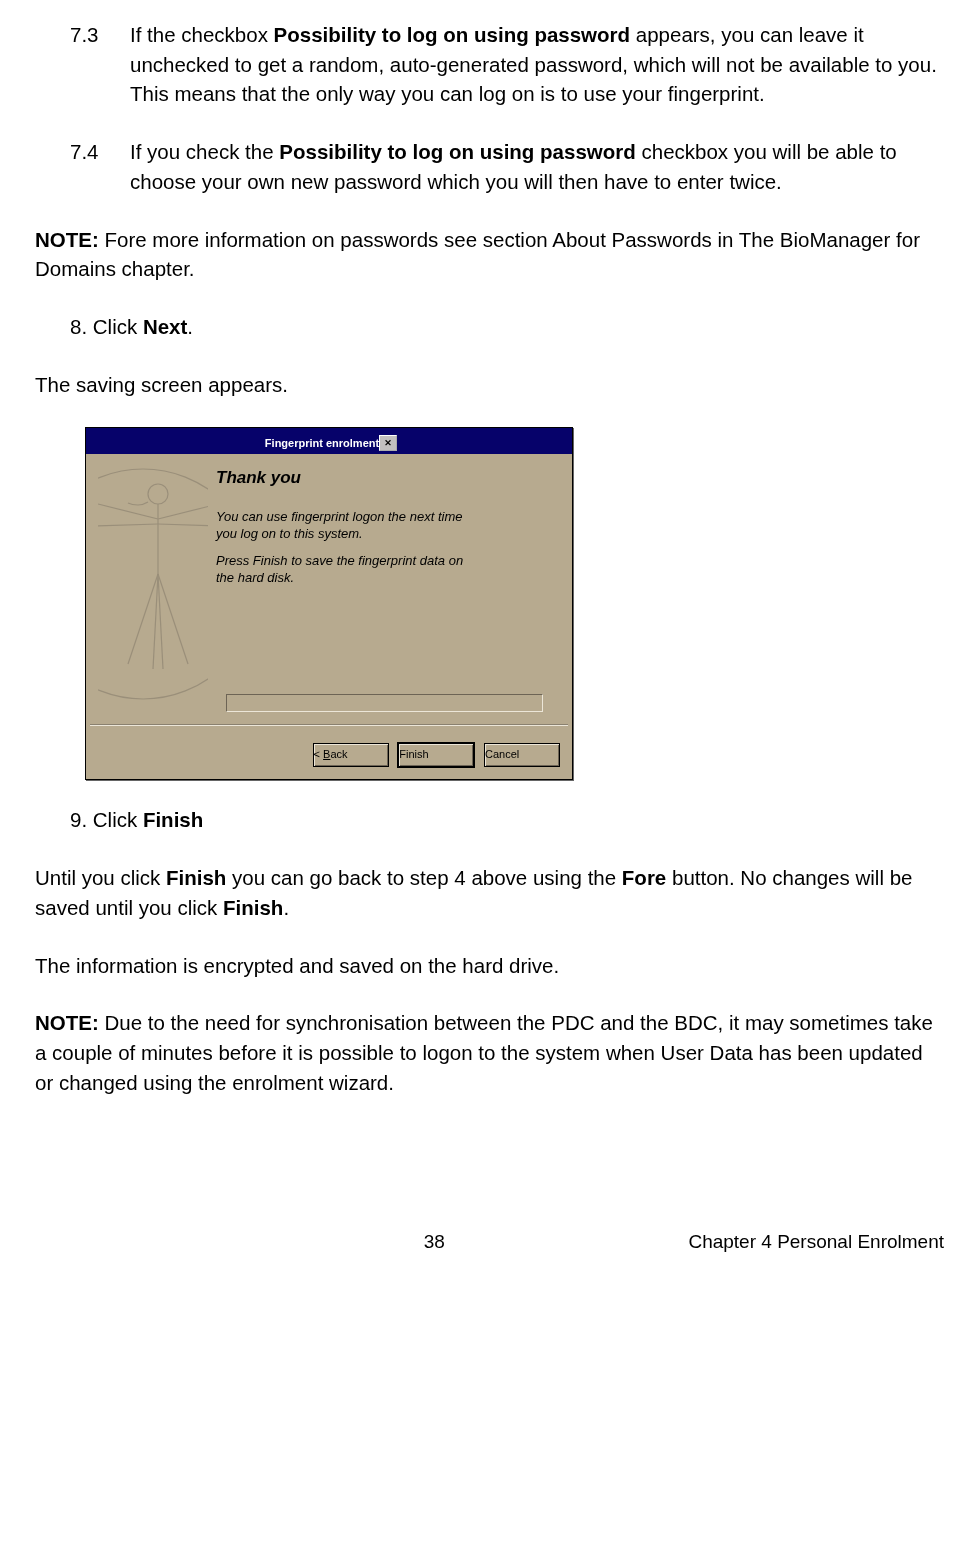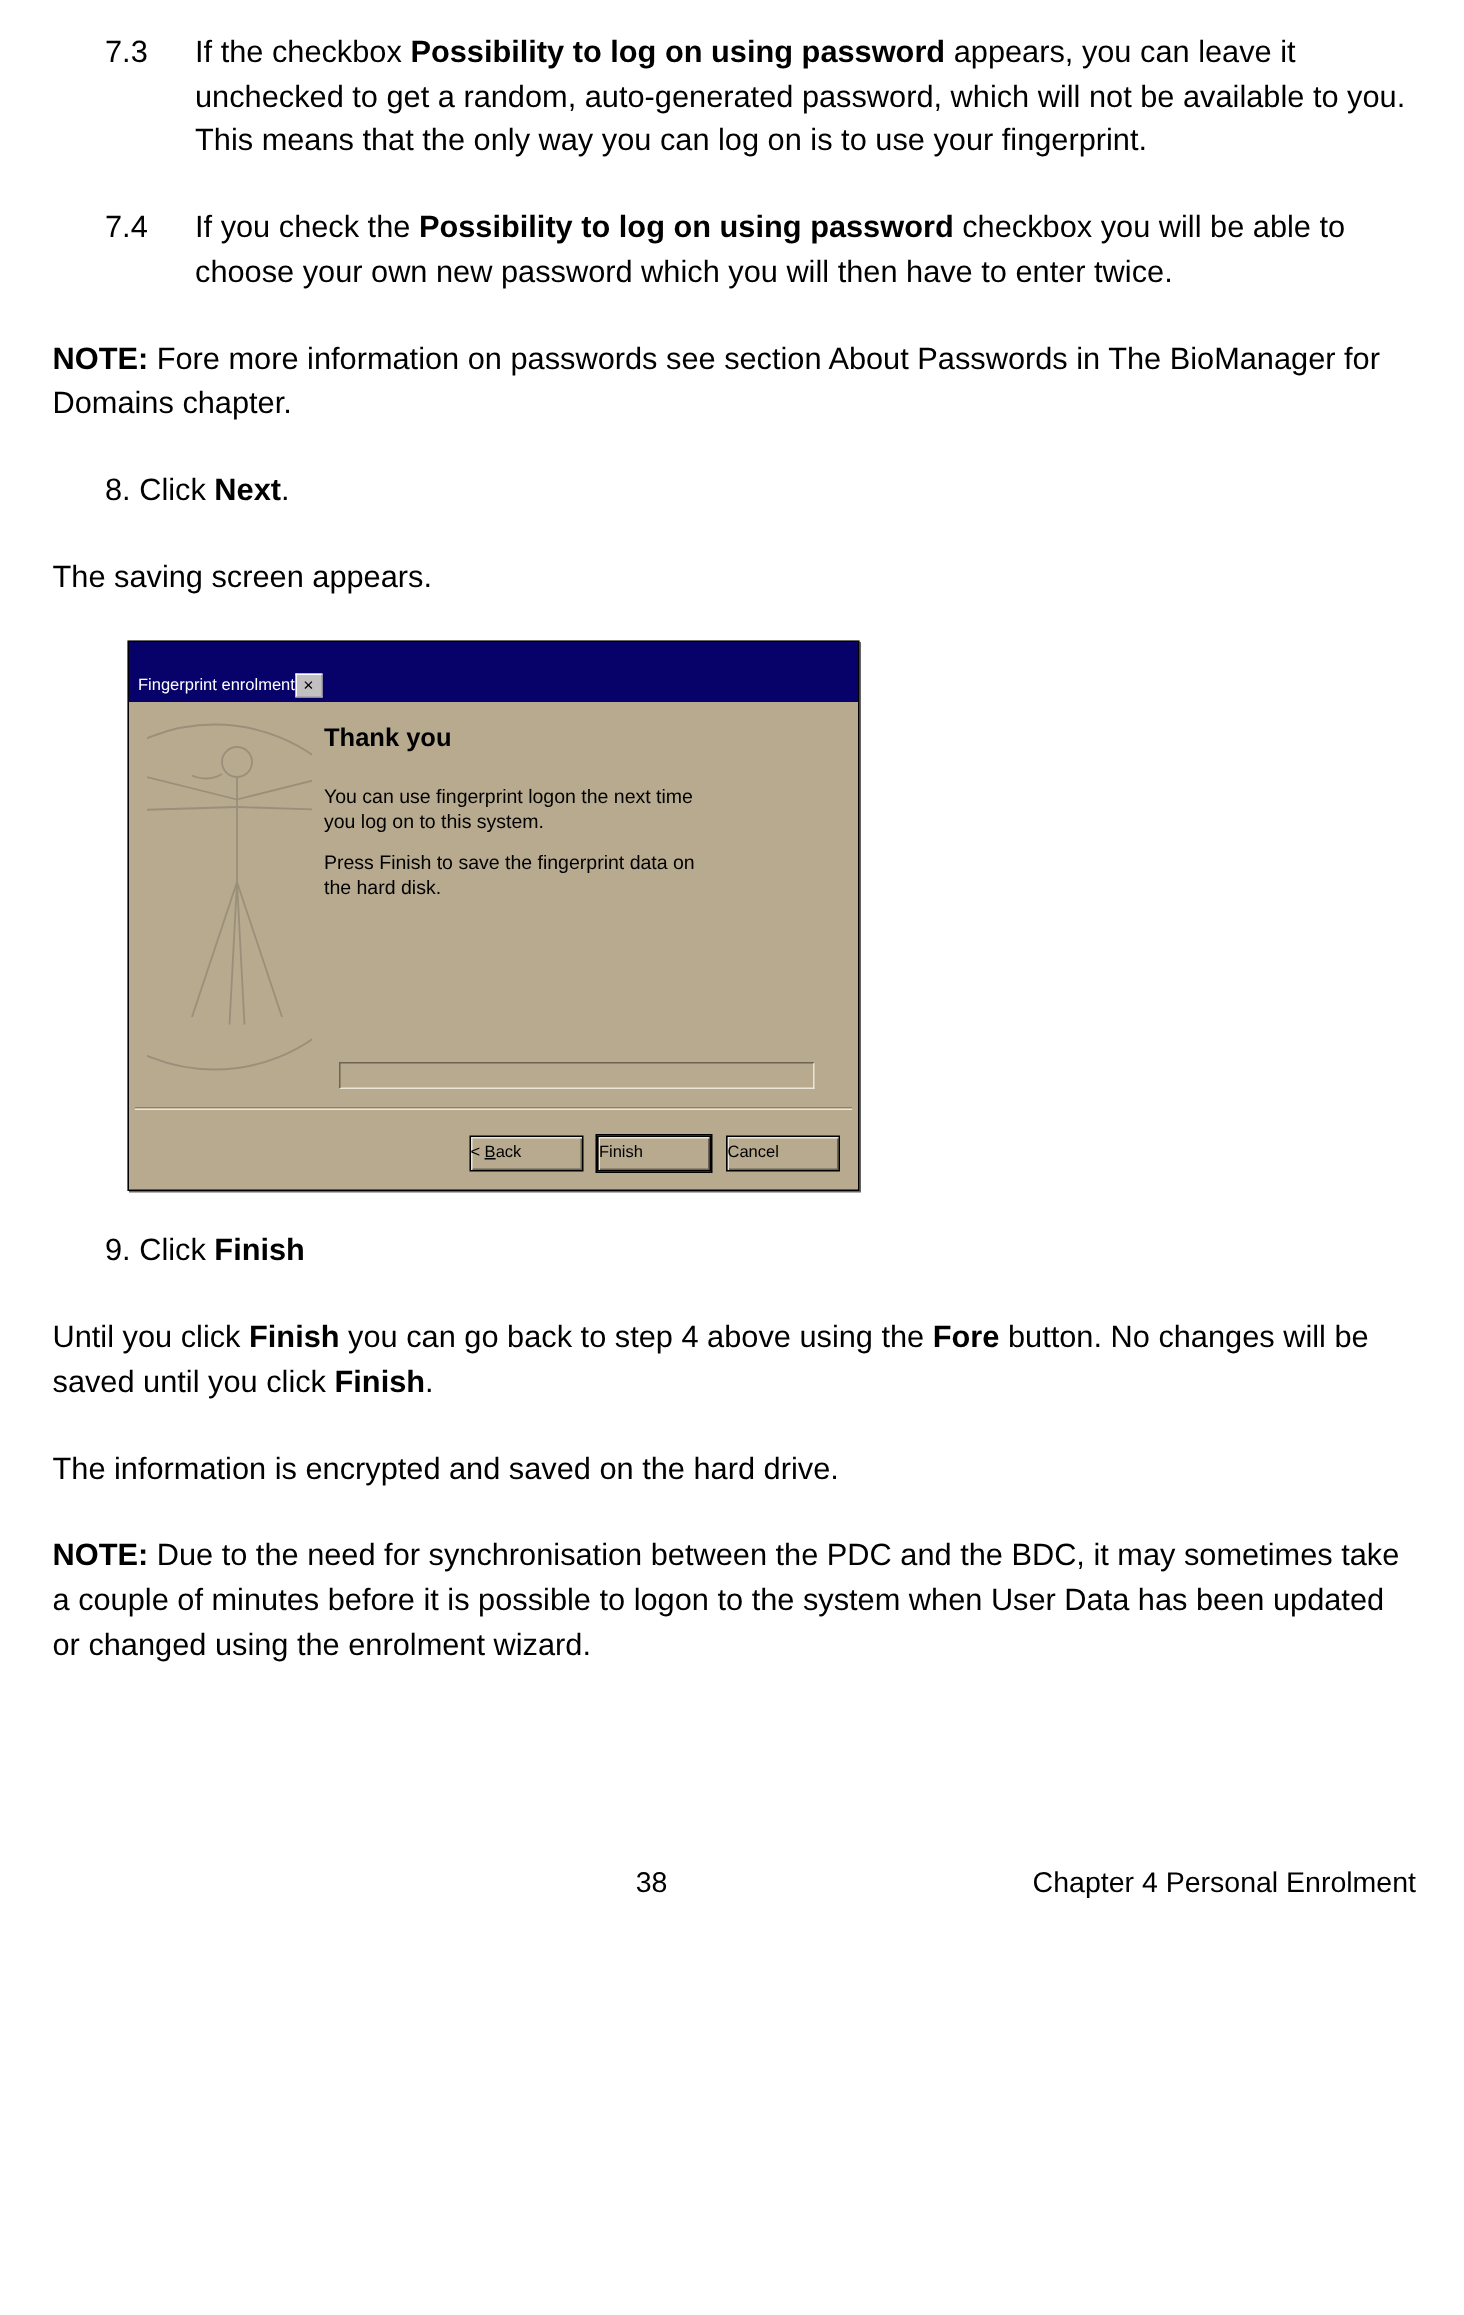--- a/index.html
+++ b/index.html
@@ -48,26 +48,26 @@
     width: 486px;
     border: 1px solid #000;
     box-shadow: 1px 1px 0 #666;
     font-family: Tahoma, "MS Sans Serif", sans-serif;
     background: #b7aa8f;
   }
   .titlebar {
     background: #00006b;
     background: linear-gradient(to right, #06026a, #06026a);
     color: #fff;
-    font-weight: normal;
+    font-weight: bold;
     font-size: 11px;
-    padding: 20px 2px 2px 4px;
+    padding: 6px 2px 2px 4px;
     display: flex;
     align-items: center;
-    justify-content: flex-start;
+    justify-content: center;
     height: 18px;
   }
   .titlebar-title {
     padding-left: 2px;
   }
   .close-btn {
     width: 16px;
     height: 14px;
     background: #c2c0c0;
     border: 1px outset #fff;
@@ -79,20 +79,21 @@
     font-family: sans-serif;
     line-height: 1;
     cursor: default;
   }
   .dialog-body {
     padding: 10px 12px 6px 12px;
     display: flex;
     min-height: 270px;
     box-sizing: border-box;
     position: relative;
+    font-style: italic;
   }
   .vitruvian {
     width: 110px;
     flex-shrink: 0;
     position: relative;
     overflow: hidden;
   }
   .vitruvian svg {
     position: absolute;
     left: -10px;

